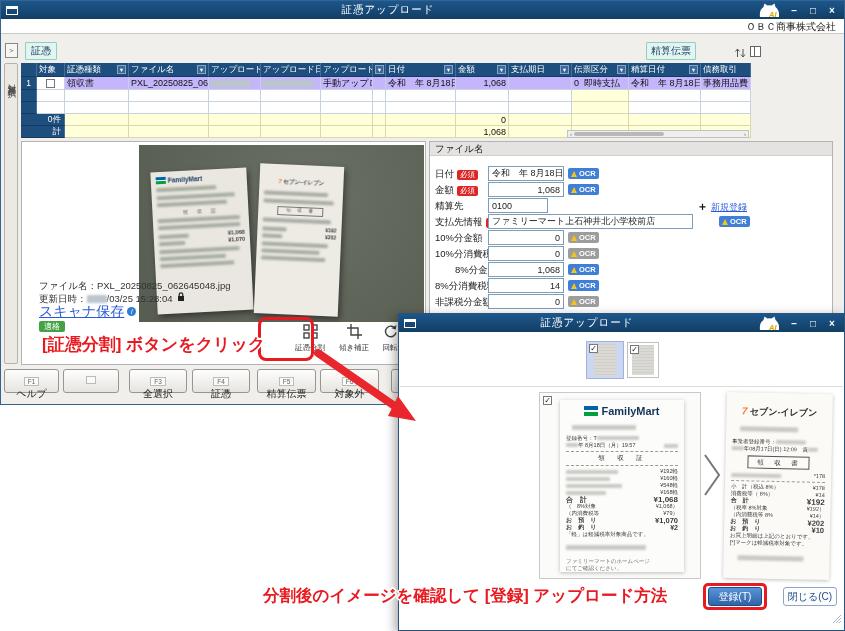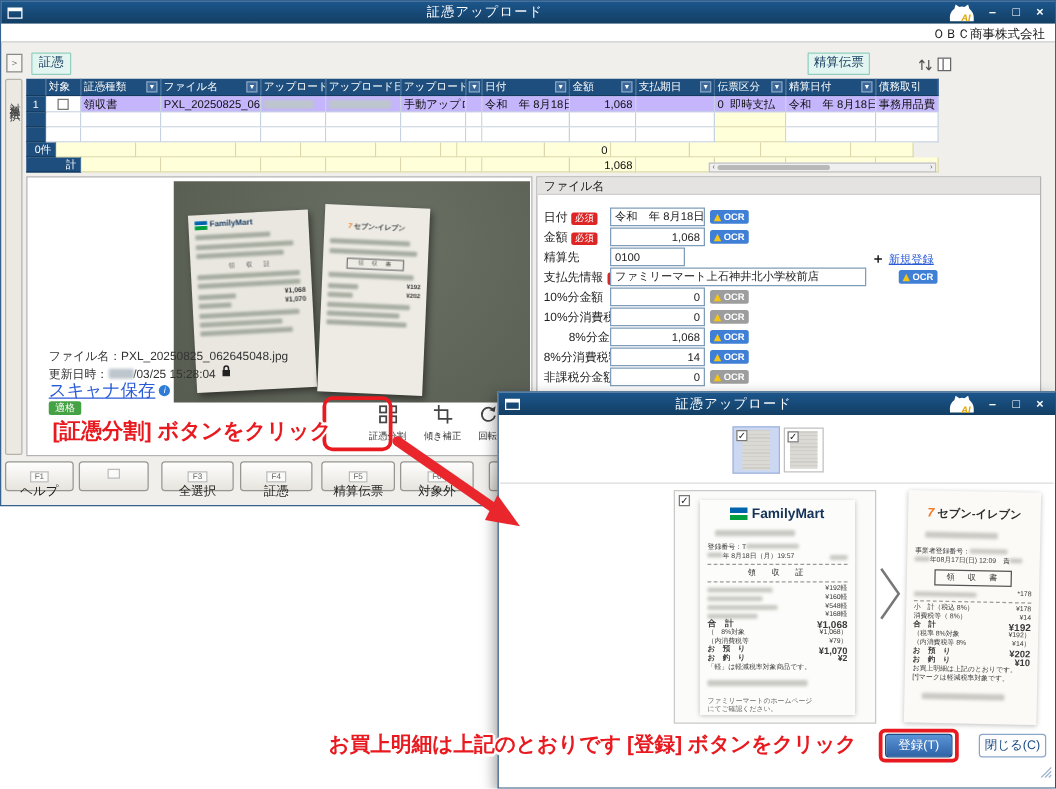--- a/index.html
+++ b/index.html
@@ -210,21 +210,21 @@
         <span class="dc c7"></span>
         <span class="dc c8"></span>
         <span class="dc c9"></span>
         <span class="dc c10"></span>
         <span class="dc yel c11"></span>
         <span class="dc c12"></span>
         <span class="dc c13"></span>
     </div>
 
     <div class="grow" style="top:113px;height:12px">
-      <span class="dc rh" style="width:24px;justify-content:flex-end;padding-right:3px;font-size:8.5px">0件</span>
+      <span class="dc rh" style="width:44px;justify-content:flex-end;padding-right:3px;font-size:8.5px">0件</span>
       <span class="dc yel c2"></span>
         <span class="dc yel c3"></span>
         <span class="dc yel c4"></span>
         <span class="dc yel c5"></span>
         <span class="dc yel c6"></span>
         <span class="dc yel c7"></span>
         <span class="dc yel c8"></span>
       <span class="dc yel num c9">0</span>
       <span class="dc yel c10"></span>
         <span class="dc yel c11"></span>
@@ -627,15 +627,15 @@
           </svg>
       </span>
     </div>
   </div>
 
   <svg class="abs" style="left:0;top:0;z-index:22;pointer-events:none" width="845" height="631" viewBox="0 0 845 631">
     <line x1="318" y1="353" x2="396" y2="407" stroke="#e8262c" stroke-width="8" stroke-linecap="round"></line>
     <polygon points="416,421 388,416 398,396" fill="#e8262c"></polygon>
   </svg>
 
-  <div class="abs redtext" style="left:263px;top:585px;font-size:16.5px;z-index:30">お買上明細は上記のとおりです [登録] ボタンをクリック</div>
+  <div class="abs redtext" style="left:263px;top:585px;font-size:16.5px;z-index:30">分割後のイメージを確認して [登録] アップロード方法</div>
 
 </div>
 
 </body></html>

